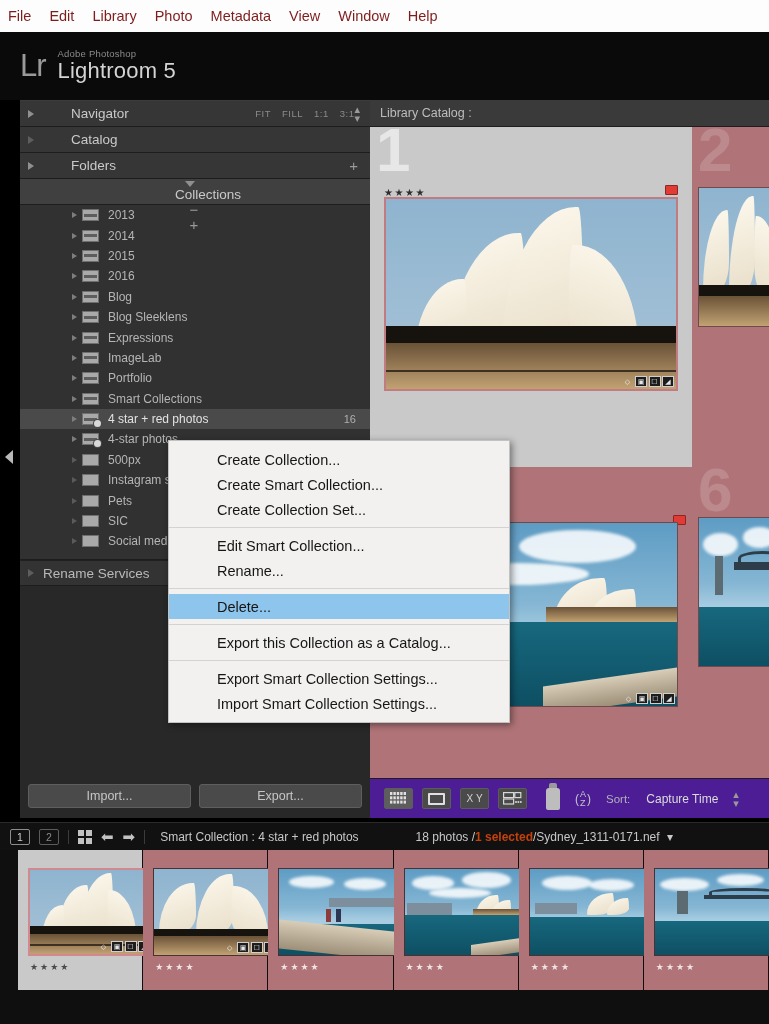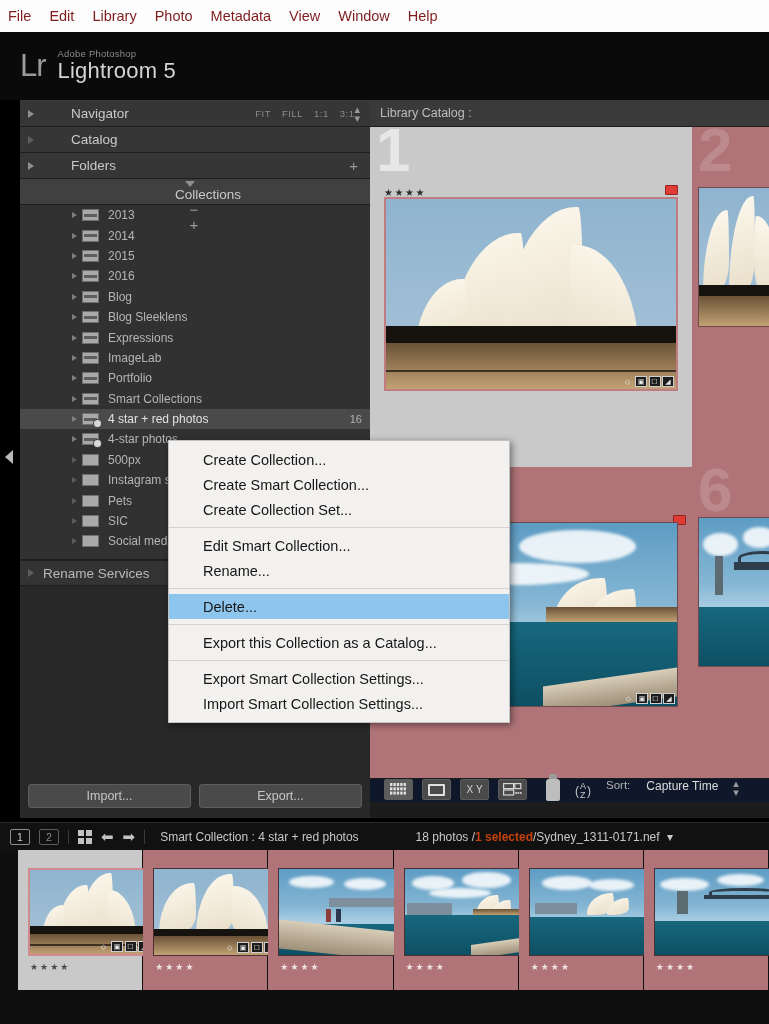--- a/index.html
+++ b/index.html
@@ -70,21 +70,21 @@
   .cicon .body {
     position: absolute; inset: 0; background: #a9a9a9; border-radius: 1.5px;
     box-shadow: inset 0 0 0 1px #6f6f6f;
   }
   .cicon .band { position: absolute; left: 2px; right: 2px; top: 4.5px; height: 3px; background: #5d5d5d; }
   .cicon .gear {
     position: absolute; right: -2px; bottom: -2px; width: 7px; height: 7px;
     border-radius: 50%; background: #d8d8d8; box-shadow: 0 0 0 1px #4a4a4a;
   }
   .coll-label { flex: 1; white-space: nowrap; overflow: hidden; }
-  .coll-count { font-size: 11px; color: #b0b0b0; padding-right: 8px; }
+  .coll-count { font-size: 11px; color: #b0b0b0; padding-right: 14px; }
 
   .publish-head {
     height: 26px; background: #333; border-top: 1px solid #202020; border-bottom: 1px solid #1d1d1d;
     display: flex; align-items: center; padding-left: 8px; color: #b9b9b9; font-size: 13.5px;
   }
   .leftpanel-fill { background: #282828; height: 160px; }
 
   .btn-row { position: absolute; bottom: 10px; left: 8px; right: 8px; display: flex; gap: 8px; }
   .lrbtn {
     flex: 1; height: 24px; background: #4a4a4a; border: 1px solid #5e5e5e; border-radius: 3px;
@@ -139,22 +139,22 @@
   .base { position: absolute; left: 0; right: 0; bottom: 0; background: linear-gradient(#6a5237, #c2a273); }
   .darkband { position: absolute; left: 0; right: 0; background: #16120e; }
   .water { position: absolute; left: 0; right: 0; bottom: 0; background: linear-gradient(#17687e, #0e4f63); }
   .cloud { position: absolute; background: rgba(255,255,255,.85); border-radius: 50%; filter: blur(1.5px); }
   .bridge { position: absolute; background: #2d3d4a; }
   .quay { position: absolute; background: linear-gradient(#d8cdb8, #9d8f78); }
   .city { position: absolute; background: #7d8e9c; }
 
   
   .toolbar {
-    position: absolute; top: 778px; left: 370px; width: 399px; height: 24px;
-    background: #0f172a; border-top: 1px solid #1d1d1d; display: flex; gap: 9px; padding-left: 14px;
+    position: absolute; top: 778px; left: 370px; width: 399px; height: 40px;
+    background: #4c1d95; border-top: 1px solid #1d1d1d; display: flex; align-items: center; gap: 9px; padding-left: 14px;
   }
   .vbtn {
     width: 29px; height: 21px; background: #4a4a4a; border: 1px solid #5c5c5c; border-radius: 2px;
     display: flex; align-items: center; justify-content: center; color: #d2d2d2; font-size: 10px;
   }
   .vbtn.active { background: #5d5d5d; }
   .spray { width: 14px; height: 22px; background: #bdbdbd; border-radius: 3px 3px 2px 2px; position: relative; margin: 0 6px 0 10px; }
   .spray:before { content: ""; position: absolute; top: -5px; left: 3px; width: 8px; height: 5px; background: #9b9b9b; border-radius: 2px 2px 0 0; }
   .sortaz { color: #c6c6c6; font-size: 12px; display: flex; align-items: center; gap: 1px; }
   .sortlbl { color: #b3b3b3; font-size: 11.5px; margin-left: 6px; }
@@ -188,21 +188,21 @@
   .fcell.sel .fthumb { border: 2px solid #d08a8f; }
   .fstars { position: absolute; left: 12px; top: 112px; font-size: 9px; color: #4a4a4a; letter-spacing: 2px; }
   .fcell.lab .fstars { color: #efe2e3; }
 
   
   .ctxmenu {
     position: absolute; left: 168px; top: 440px; width: 342px;
     background: #f2f1ef; border: 1px solid #c2c2c2;
     box-shadow: 2px 2px 7px rgba(0,0,0,.45); padding: 6px 0; z-index: 50;
   }
-  .ctxitem { height: 25px; display: flex; align-items: center; padding-left: 34px; font-size: 14.5px; color: #161616; }
+  .ctxitem { height: 25px; display: flex; align-items: center; padding-left: 48px; font-size: 14.5px; color: #161616; }
   .ctxitem.hl { background: #8ec5ec; }
   .ctxdiv { height: 1px; background: #d4d3d1; margin: 5px 0; }
 </style>
 </head>
 <body>
 
 <div id="app">
 
   <div class="menubar" id="menubar">
       <div class="mi">File</div>

